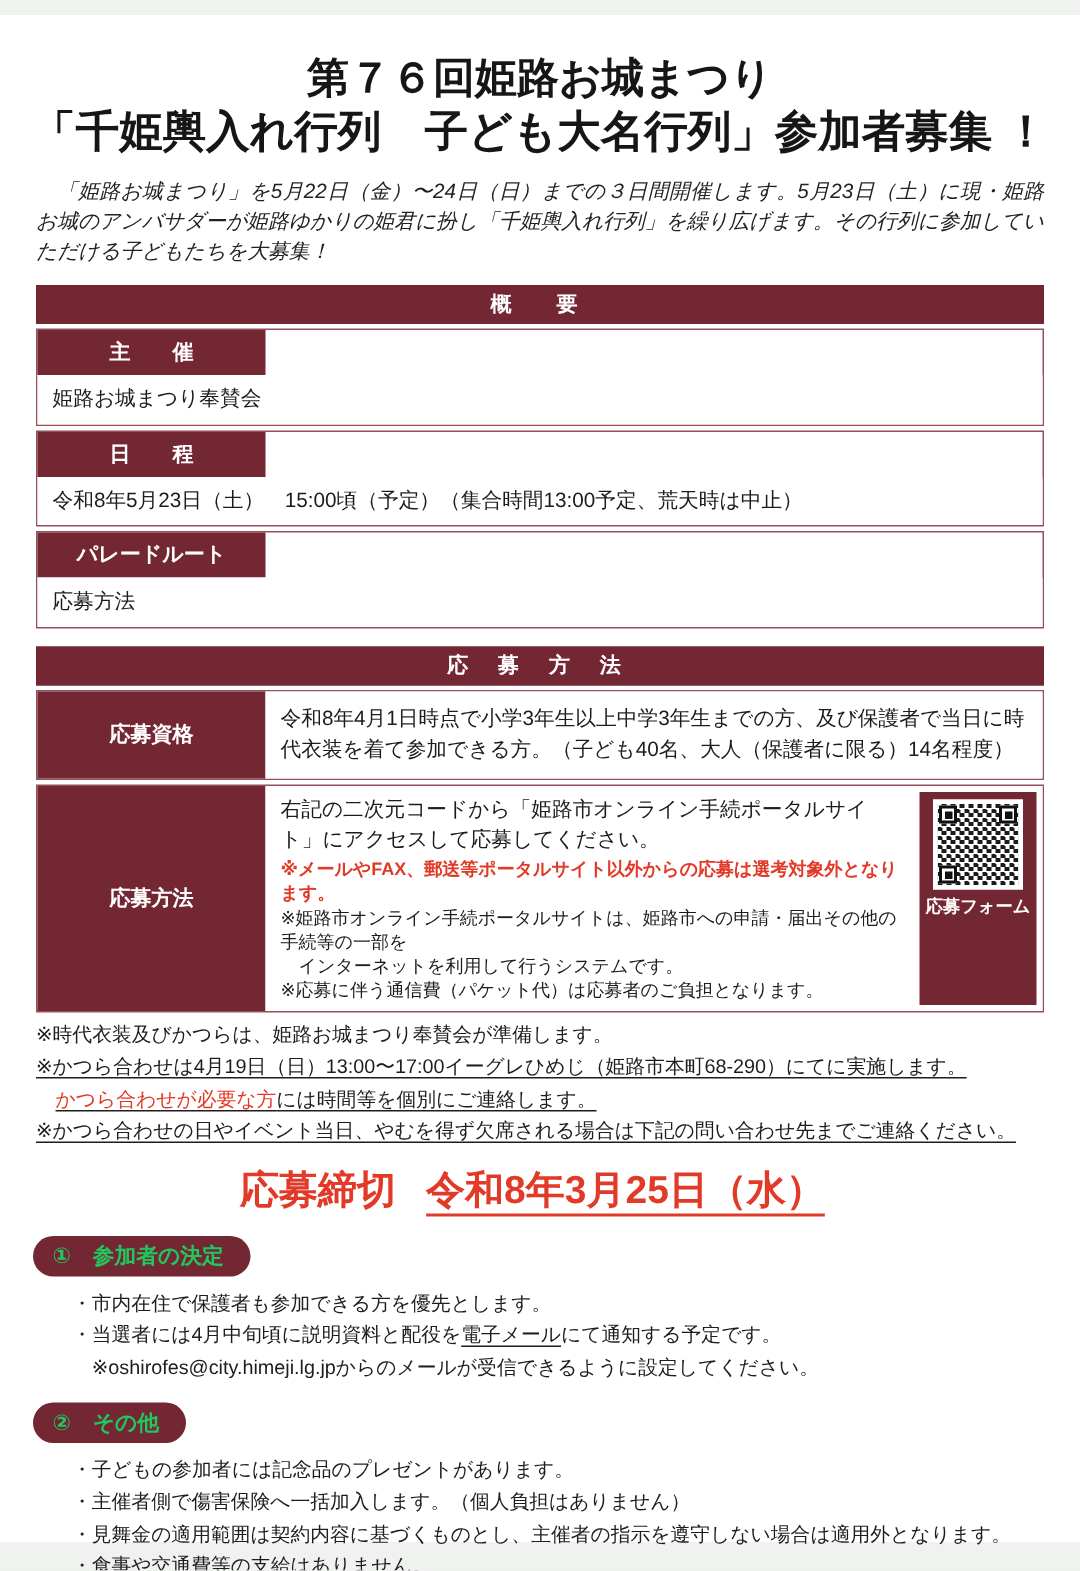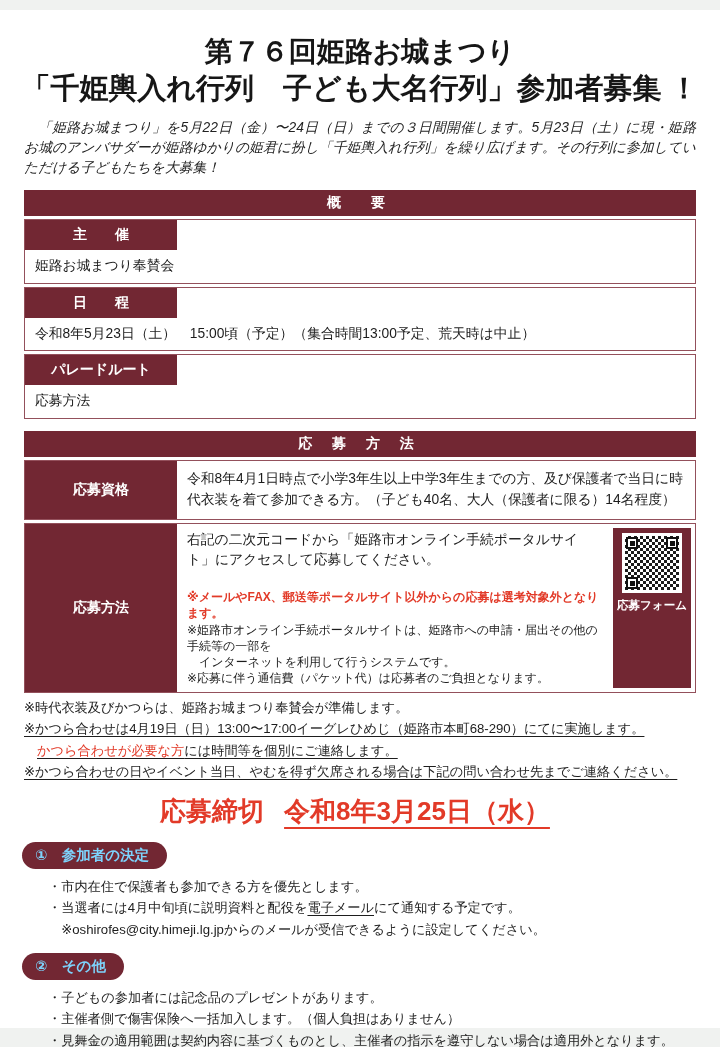--- a/index.html
+++ b/index.html
@@ -23,21 +23,21 @@
   .tbl-label{width:148px;background:var(--maroon);color:#fff;font-weight:bold;font-size:14px;
     display:flex;align-items:center;justify-content:center;text-align:center;padding:6px 2px;flex-shrink:0;}
   .tbl-value{flex:1;background:#fff;padding:6px 10px;font-size:13.8px;line-height:1.5;
     display:flex;flex-direction:column;justify-content:center;}
   .row-min{min-height:30px;flex-direction:column;}
   .row-mid{min-height:58px;}
   .row-big{min-height:100px;}
 
   .method-cell{position:relative;padding-right:92px;}
   .method-main{font-size:13.8px;line-height:1.45;}
-  .method-notes{margin-top:19px;font-size:12px;line-height:1.35;}
+  .method-notes{margin-top:1px;font-size:12px;line-height:1.35;}
   .red{color:var(--red);}
   .qr-form-box{position:absolute;right:4px;top:4px;bottom:4px;width:78px;background:var(--maroon);
     display:flex;flex-direction:column;align-items:center;justify-content:flex-start;padding-top:5px;}
   .qr-form-label{color:#fff;font-size:11.5px;font-weight:bold;margin-top:4px;}
 
   
   .qr{position:relative;background:repeating-conic-gradient(#1b1b1b 0% 25%,#ffffff 0% 50%) 0 0/6px 6px,#fff;
     border:3px solid #fff;box-sizing:border-box;}
   .eye{position:absolute;width:12px;height:12px;border:2.5px solid #111;background:#fff;box-sizing:border-box;}
   .eye::after{content:"";position:absolute;inset:1.5px;background:#111;}
@@ -46,21 +46,21 @@
   
   .notes{margin:4px 24px 0 24px;font-size:13.2px;line-height:1.6;color:#1d1d1d;}
   .u{text-decoration:underline;text-underline-offset:3px;}
   .notes .indent{padding-left:13px;}
 
   
   .deadline{margin-top:12px;text-align:center;color:var(--red);font-weight:bold;font-size:26px;}
   .deadline .val{text-decoration:underline;text-underline-offset:7px;margin-left:20px;padding-right:10px;}
 
   
-  .badge{display:inline-block;margin:13px 0 5px 22px;background:var(--maroon);color:#7dd3fc;
+  .badge{display:inline-block;margin:13px 0 5px 22px;background:var(--maroon);color:#22c55e;
     font-weight:bold;font-size:14.5px;padding:4px 18px 4px 13px;border-radius:15px;}
   .sec-items{margin:2px 24px 0 48px;font-size:13.2px;line-height:1.62;color:#1d1d1d;}
 </style>
 </head>
 <body>
 
 <div class="viewport" style="--maroon:#722733;--red:#e23a28;">
   <div class="page">
 
     <div class="title">

